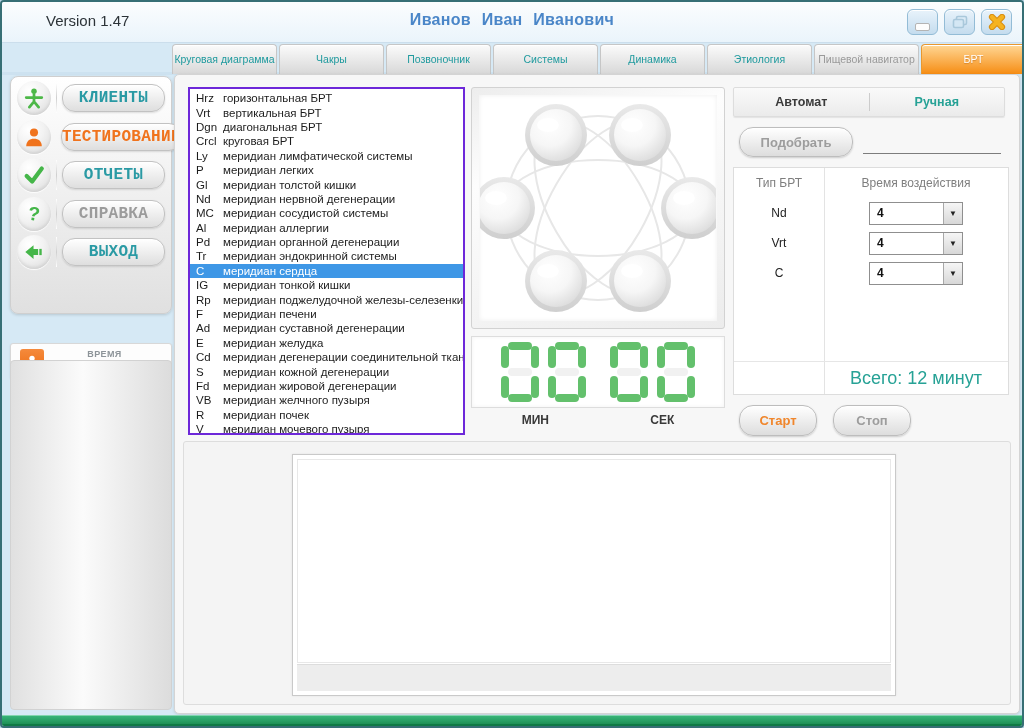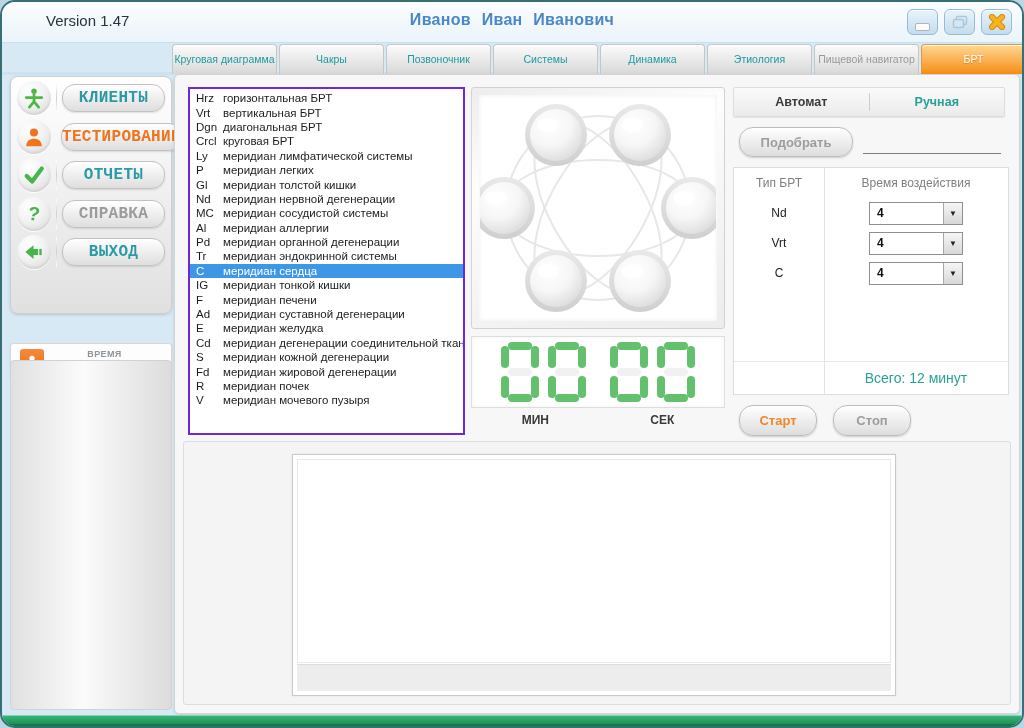--- a/index.html
+++ b/index.html
@@ -1,17 +1,17 @@
 <!DOCTYPE html>
 <html><head>
 <meta charset="utf-8">
 <style>
   html,body{margin:0;padding:0;background:#b9d5e6;font-family:"Liberation Sans",sans-serif;}
   #window{position:relative;width:1020px;height:724px;margin:0 auto;background:#d6e9f5;
-          border:2px solid #376f75;border-radius:15px;overflow:hidden;}
+          border:2px solid #376f75;border-radius:4px;overflow:hidden;}
   
   .header{position:absolute;left:0;top:0;right:0;height:40px;
           background:linear-gradient(#fbfdfe,#eaf4fb);border-bottom:1px solid #cbdeec;}
   .version{position:absolute;left:44px;top:10px;font-size:15px;color:#2c3338;}
   .title{position:absolute;left:0;right:0;top:9px;text-align:center;font-size:16px;font-weight:bold;
          color:#4a86c8;word-spacing:6px;letter-spacing:.3px;}
   .winbtns{position:absolute;right:10px;top:7px;display:flex;gap:6px;}
   .winbtn{width:29px;height:24px;border:1px solid #93bcd6;border-radius:6px;
           background:linear-gradient(#e8f3fb,#c4dcee);display:flex;align-items:center;justify-content:center;
           box-shadow:inset 0 1px 0 #fff;cursor:pointer;}
@@ -102,21 +102,21 @@
   .th2{flex:1;text-align:center;}
   .trow{display:flex;height:30px;align-items:center;}
   .ttype{width:90px;text-align:center;font-size:12px;color:#222;}
   .tdrop{flex:1;display:flex;justify-content:center;}
   .dropdown{width:92px;height:21px;border:1px solid #8f8f8f;background:#fff;display:flex;cursor:pointer;}
   .dval{flex:1;font-size:12px;font-weight:bold;color:#111;padding:3px 0 0 7px;}
   .dbtn{width:18px;background:linear-gradient(#f6f6f6,#d7d7d7);border-left:1px solid #a8a8a8;
         display:flex;align-items:center;justify-content:center;font-size:8px;color:#222;}
   .tfoot{position:absolute;left:0;right:0;bottom:0;height:32px;border-top:1px solid #e6e6e6;display:flex;}
   .tfoot .sp{width:90px;}
-  .total{flex:1;display:flex;align-items:center;justify-content:center;font-size:14px;color:#27a296;}
+  .total{flex:1;display:flex;align-items:center;justify-content:center;font-size:18px;color:#27a296;}
   .runbtns{position:absolute;left:0;top:318px;width:272px;display:flex;gap:16px;}
   .runbtn{width:76px;height:29px;border-radius:14px;background:linear-gradient(#ffffff,#ddd);
           border:1px solid #bdbdbd;font-size:13px;font-weight:bold;display:flex;align-items:center;
           justify-content:center;cursor:pointer;box-shadow:inset 0 1px 0 #fff,0 1px 2px rgba(0,0,0,.18);}
   .runbtn.start{margin-left:6px;color:#f0862c;}
   .runbtn.stop{color:#9d9d9d;}
   
   .bottom-outer{position:absolute;left:8px;top:366px;width:828px;height:264px;background:#f4f4f4;
                 border:1px solid #ddd;border-radius:3px;box-sizing:border-box;}
   .bottom-inner{position:absolute;left:108px;top:12px;width:602px;height:240px;border:1px solid #c9c9c9;
@@ -301,20 +301,24 @@
         </div>
         <div class="mrow sel">
           <span class="mcode">C</span>
           <span class="mname">меридиан сердца</span>
         </div>
         <div class="mrow">
           <span class="mcode">IG</span>
           <span class="mname">меридиан тонкой кишки</span>
         </div>
         <div class="mrow">
+          <span class="mcode">Rp</span>
+          <span class="mname">меридиан поджелудочной железы-селезенки</span>
+        </div>
+        <div class="mrow">
           <span class="mcode">F</span>
           <span class="mname">меридиан печени</span>
         </div>
         <div class="mrow">
           <span class="mcode">Ad</span>
           <span class="mname">меридиан суставной дегенерации</span>
         </div>
         <div class="mrow">
           <span class="mcode">E</span>
           <span class="mname">меридиан желудка</span>
@@ -323,20 +327,24 @@
           <span class="mcode">Cd</span>
           <span class="mname">меридиан дегенерации соединительной ткани</span>
         </div>
         <div class="mrow">
           <span class="mcode">S</span>
           <span class="mname">меридиан кожной дегенерации</span>
         </div>
         <div class="mrow">
           <span class="mcode">Fd</span>
           <span class="mname">меридиан жировой дегенерации</span>
+        </div>
+        <div class="mrow">
+          <span class="mcode">VB</span>
+          <span class="mname">меридиан желчного пузыря</span>
         </div>
         <div class="mrow">
           <span class="mcode">R</span>
           <span class="mname">меридиан почек</span>
         </div>
         <div class="mrow">
           <span class="mcode">V</span>
           <span class="mname">меридиан мочевого пузыря</span>
         </div>
       </div>

